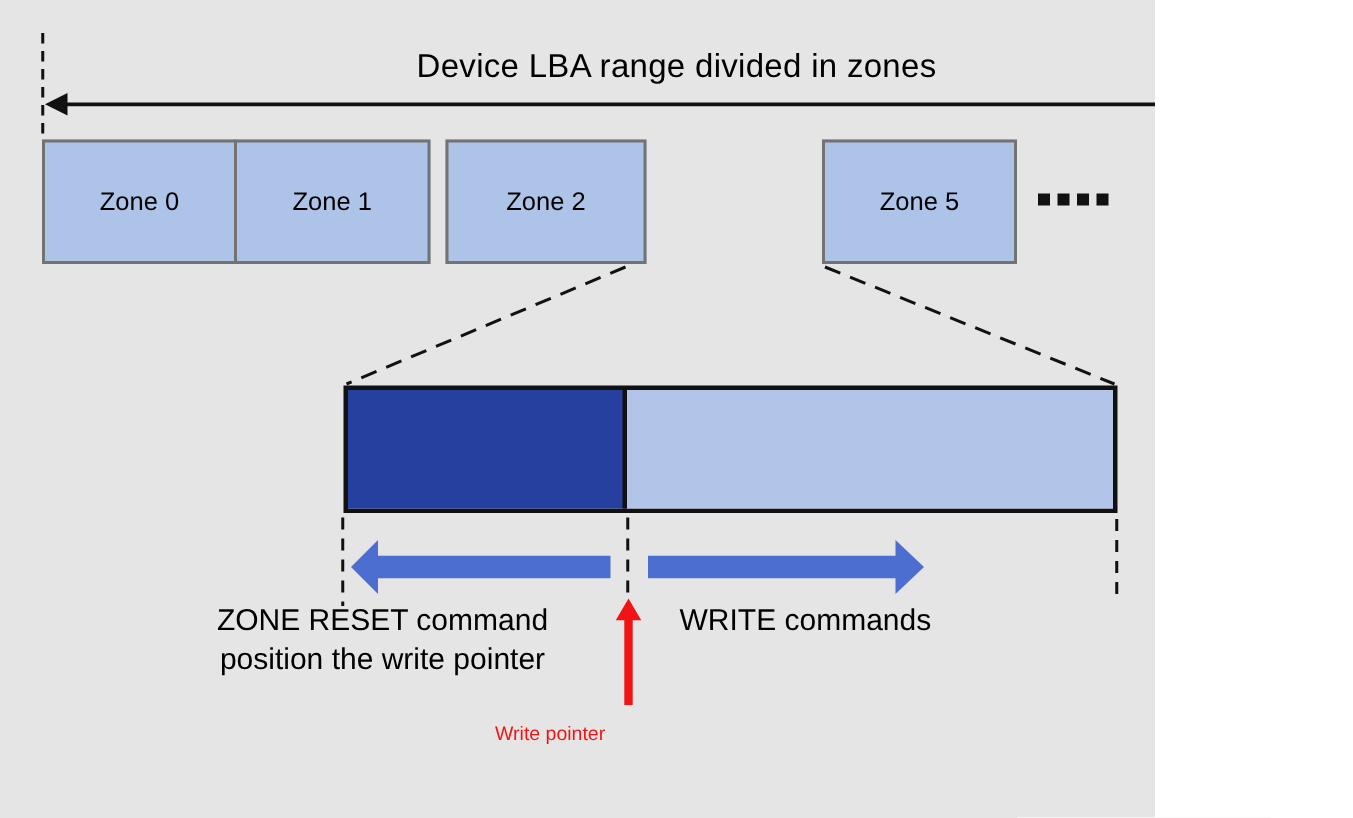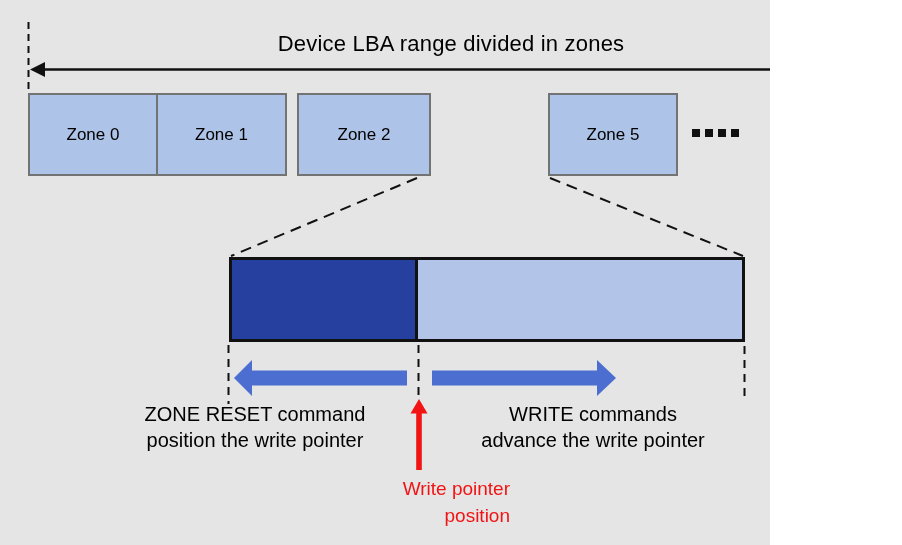--- a/index.html
+++ b/index.html
@@ -24,24 +24,24 @@
     left:229px;top:257px;width:516px;height:85px;
     border:3px solid #111;box-sizing:border-box;display:flex;
   }
   .detail .written{
     width:186px;background:var(--written-fill);
     border-right:3px solid #111;box-sizing:border-box;
   }
   .detail .unwritten{flex:1;background:var(--unwritten-fill);}
   .label{font-size:20px;line-height:26px;}
   .reset-label{left:97px;top:401px;width:316px;text-align:center;}
-  .write-label{left:453px;top:401px;width:280px;text-align:center;}
+  .write-label{left:453px;top:401px;width:280px;text-align:left;}
   .pointer-label{
-    left:330px;top:475px;width:180px;text-align:right;
-    color:var(--pointer-red);font-size:19px;line-height:27px;
+    left:330px;top:475px;width:180px;text-align:left;
+    color:var(--pointer-red);font-size:13px;line-height:27px;
   }
   svg.overlay{position:absolute;left:0;top:0;pointer-events:none;}
 </style>
 </head>
 <body>
 
 <div class="canvas">
 
   <svg class="overlay" width="902" height="545" viewBox="0 0 902 545">
 
@@ -93,20 +93,18 @@
     <div class="written"></div>
     <div class="unwritten"></div>
   </div>
 
   <div class="abs label reset-label">
     <div>ZONE RESET command</div>
     <div>position the write pointer</div>
   </div>
   <div class="abs label write-label">
     <div>WRITE commands</div>
-    <div>advance the write pointer</div>
   </div>
   <div class="abs pointer-label">
     <div>Write pointer</div>
-    <div>position</div>
   </div>
 
 </div>
 
 </body></html>

